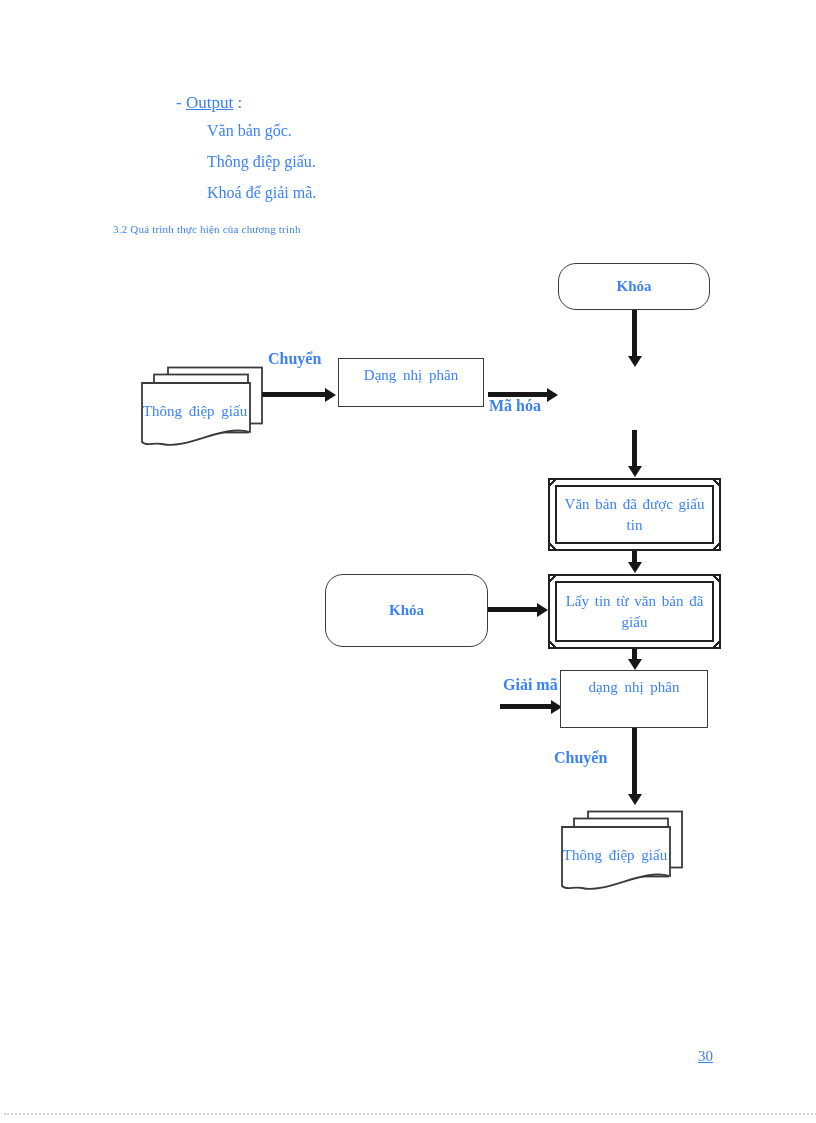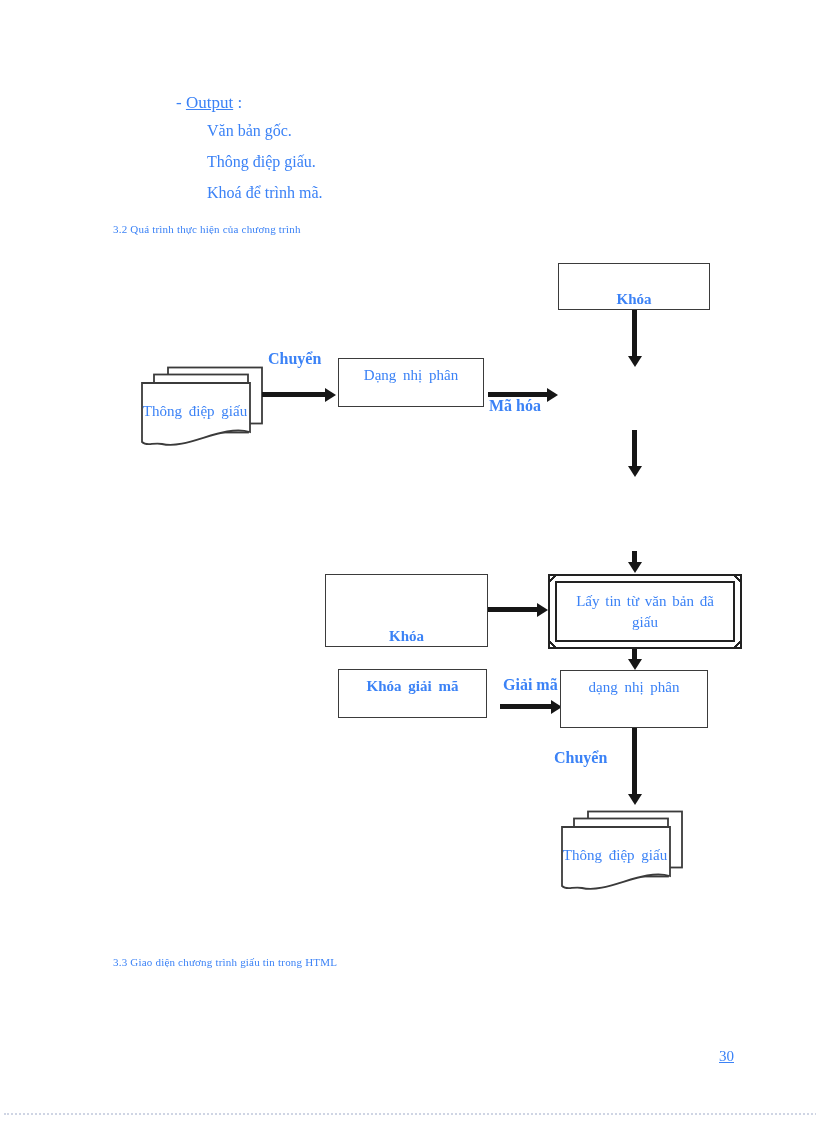--- a/index.html
+++ b/index.html
@@ -11,31 +11,31 @@
     padding-left:16px;
   }
   
   .output-line { position:absolute; left:176px; top:93px; font-size:17px; }
   .output-line .u { text-decoration:underline; }
   .output-items { position:absolute; left:207px; top:120px; font-size:16px; }
   .output-items div { height:31px; line-height:22px; }
   .heading { position:absolute; font-size:11px; font-weight:normal; letter-spacing:0.2px; }
   .h32 { left:113px; top:223px; }
   .h33 { left:113px; top:956px; }
-  .pagenum { position:absolute; left:719px; top:1048px; font-size:15px;text-decoration:underline; }
+  .pagenum { position:absolute; left:698px; top:1048px; font-size:15px;text-decoration:underline; }
   .dotted-rule { position:absolute; left:4px; right:4px; top:1113px; height:0;
     border-top:2px dotted rgba(168,178,205,0.55); }
 
   
   .node {
     position:absolute; box-sizing:border-box; background:#fff;
     border:1.5px solid #3b3b3b; display:flex; justify-content:center;
     font-size:15px; word-spacing:3px; text-align:center; line-height:1.3;
   }
-  .v-center { align-items:flex-end; }
+  .v-center { align-items:center;border-radius:18px; }
   .v-top { align-items:flex-start; padding-top:7px; }
   .bold { font-weight:bold; }
 
   .bevel {
     position:absolute; box-sizing:border-box; background:#fff;
     border:2px solid #222; padding:5px;
   }
   .bevel-inner {
     box-sizing:border-box; width:100%; height:100%;
     border:2.5px solid #222; display:flex; align-items:center; justify-content:center;
@@ -72,21 +72,21 @@
 </head>
 <body>
 
 <div class="page">
 
   <div class="output-line"><span>- </span><span class="u">Output</span><span> :</span></div>
 
   <div class="output-items">
     <div>Văn bản gốc.</div>
     <div>Thông điệp giấu.</div>
-    <div>Khoá để trình mã.</div>
+    <div>Khoá để giải mã.</div>
   </div>
 
   <div class="heading h32">3.2 Quá trình thực hiện của chương trình</div>
 
   <div class="node v-center bold" style="left:558px; top:263px; width:152px; height:47px;">
     <span>Khóa</span>
   </div>
 
   <div class="arr-v" style="left:632px; top:310px; height:46px;"></div>
 
@@ -107,42 +107,46 @@
     <span>Dạng nhị phân</span>
   </div>
 
   <div class="edge-label" style="left:489px; top:350px;margin-top:47px;">Mã hóa</div>
 
   <div class="arr-h" style="left:488px; top:392px; width:59px;"></div>
 
 
   <div class="arr-v" style="left:632px; top:430px; height:36px;"></div>
 
+  <div class="bevel" style="left:548px; top:478px; width:173px; height:73px;">
+    <span class="diag tl"></span>
+    <span class="diag tr"></span>
+    <span class="diag bl"></span>
+    <span class="diag br"></span>
+    <div class="bevel-inner">Văn bản đã được giấu tin</div>
+  </div>
 
   <div class="arr-v" style="left:632px; top:551px; height:11px;"></div>
 
   <div class="node v-center bold" style="left:325px; top:574px; width:163px; height:73px;">
     <span>Khóa</span>
   </div>
 
   <div class="arr-h" style="left:488px; top:607px; width:49px;"></div>
 
-  <div class="bevel" style="left:548px; top:574px; width:194px; height:75px;">
+  <div class="bevel" style="left:548px; top:574px; width:173px; height:75px;">
     <span class="diag tl"></span>
     <span class="diag tr"></span>
     <span class="diag bl"></span>
     <span class="diag br"></span>
     <div class="bevel-inner">Lấy tin từ văn bản đã giấu</div>
   </div>
 
   <div class="arr-v" style="left:632px; top:649px; height:10px;"></div>
 
-  <div class="node v-top bold" style="left:338px; top:669px; width:149px; height:49px;">
-    <span>Khóa giải mã</span>
-  </div>
 
   <div class="edge-label" style="left:503px; top:676px;">Giải mã</div>
 
   <div class="arr-h" style="left:500px; top:704px; width:51px;"></div>
 
   <div class="node v-top" style="left:560px; top:670px; width:148px; height:58px;">
     <span>dạng nhị phân</span>
   </div>
 
   <div class="edge-label" style="left:554px; top:749px;">Chuyển</div>
@@ -151,19 +155,18 @@
 
   <div class="doc" style="left:560px; top:810px; width:126px; height:82px;">
     <svg width="126" height="82" viewBox="0 0 126 82">
       <rect x="28" y="1.5" width="94" height="56" fill="#ffffff" stroke="#3b3b3b" stroke-width="1.8"></rect>
       <rect x="14" y="8.5" width="94" height="58" fill="#ffffff" stroke="#3b3b3b" stroke-width="1.8"></rect>
       <path d="M2,17 H110 V66 C 82,58 48,84 22,78 C 13,76 7,81 2,76 Z" fill="#ffffff" stroke="#3b3b3b" stroke-width="1.8"></path>
     </svg>
     <div class="doc-label">Thông điệp giấu</div>
   </div>
 
-  <div class="heading h33">3.3 Giao diện chương trình giấu tin trong HTML</div>
 
   <div class="pagenum">30</div>
 
   <div class="dotted-rule"></div>
 
 </div>
 
 </body></html>

